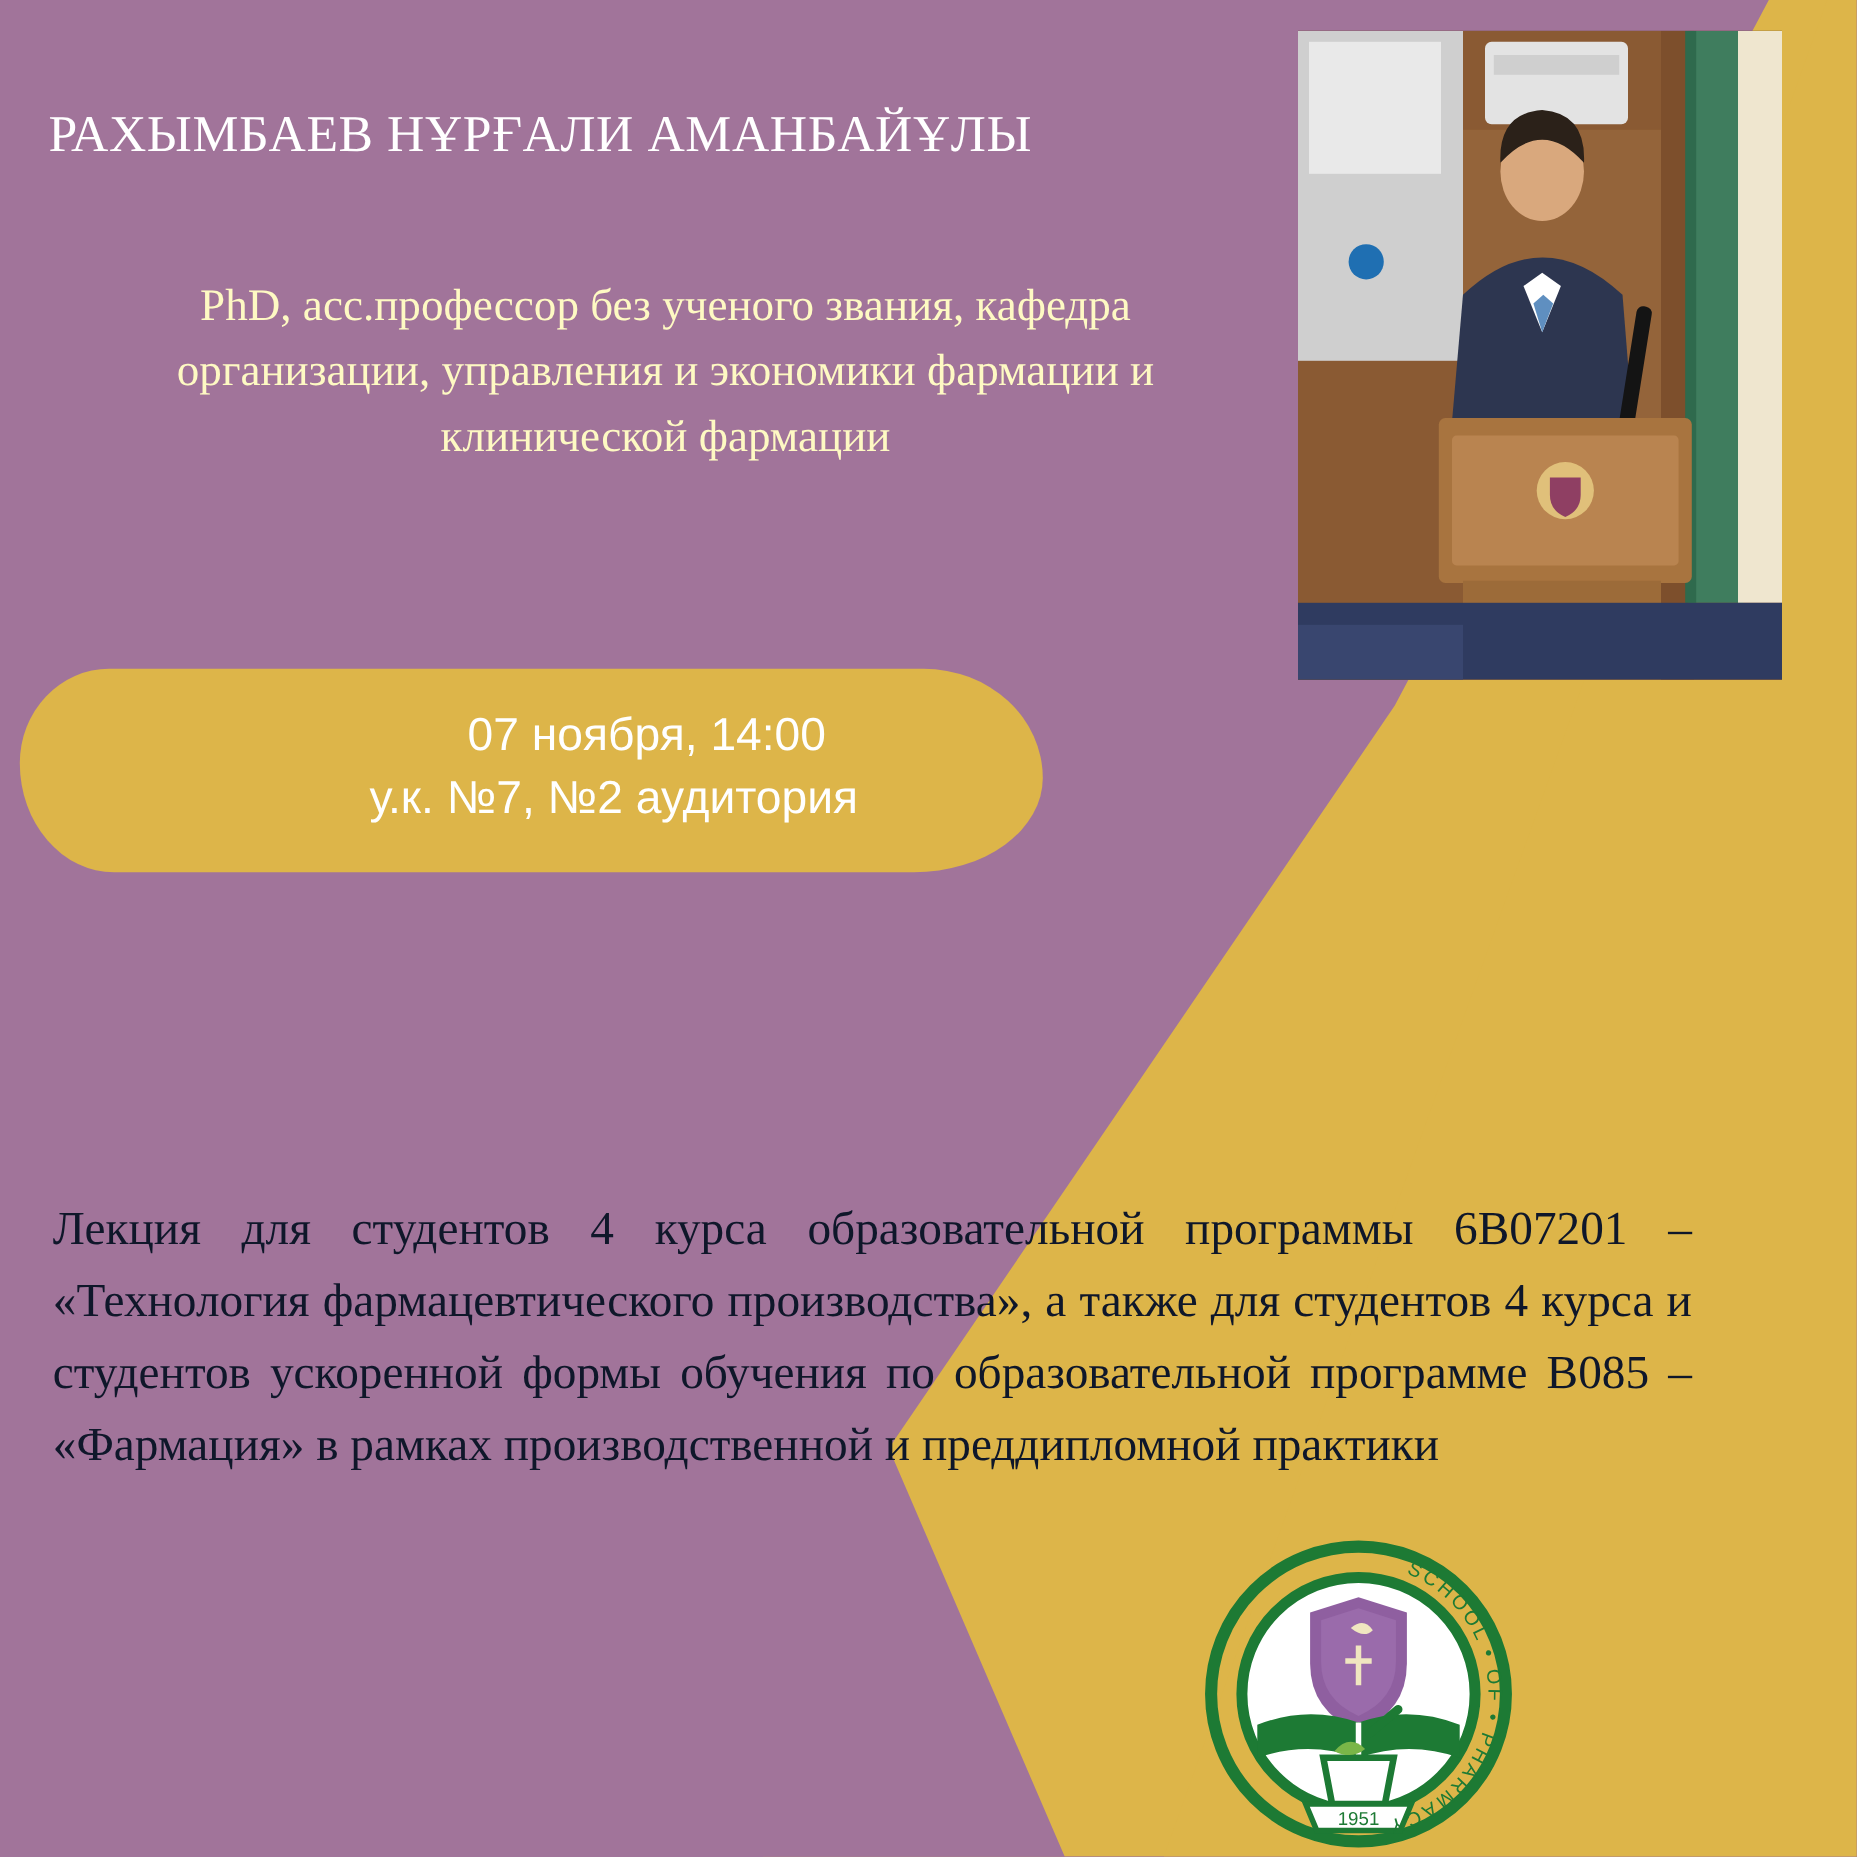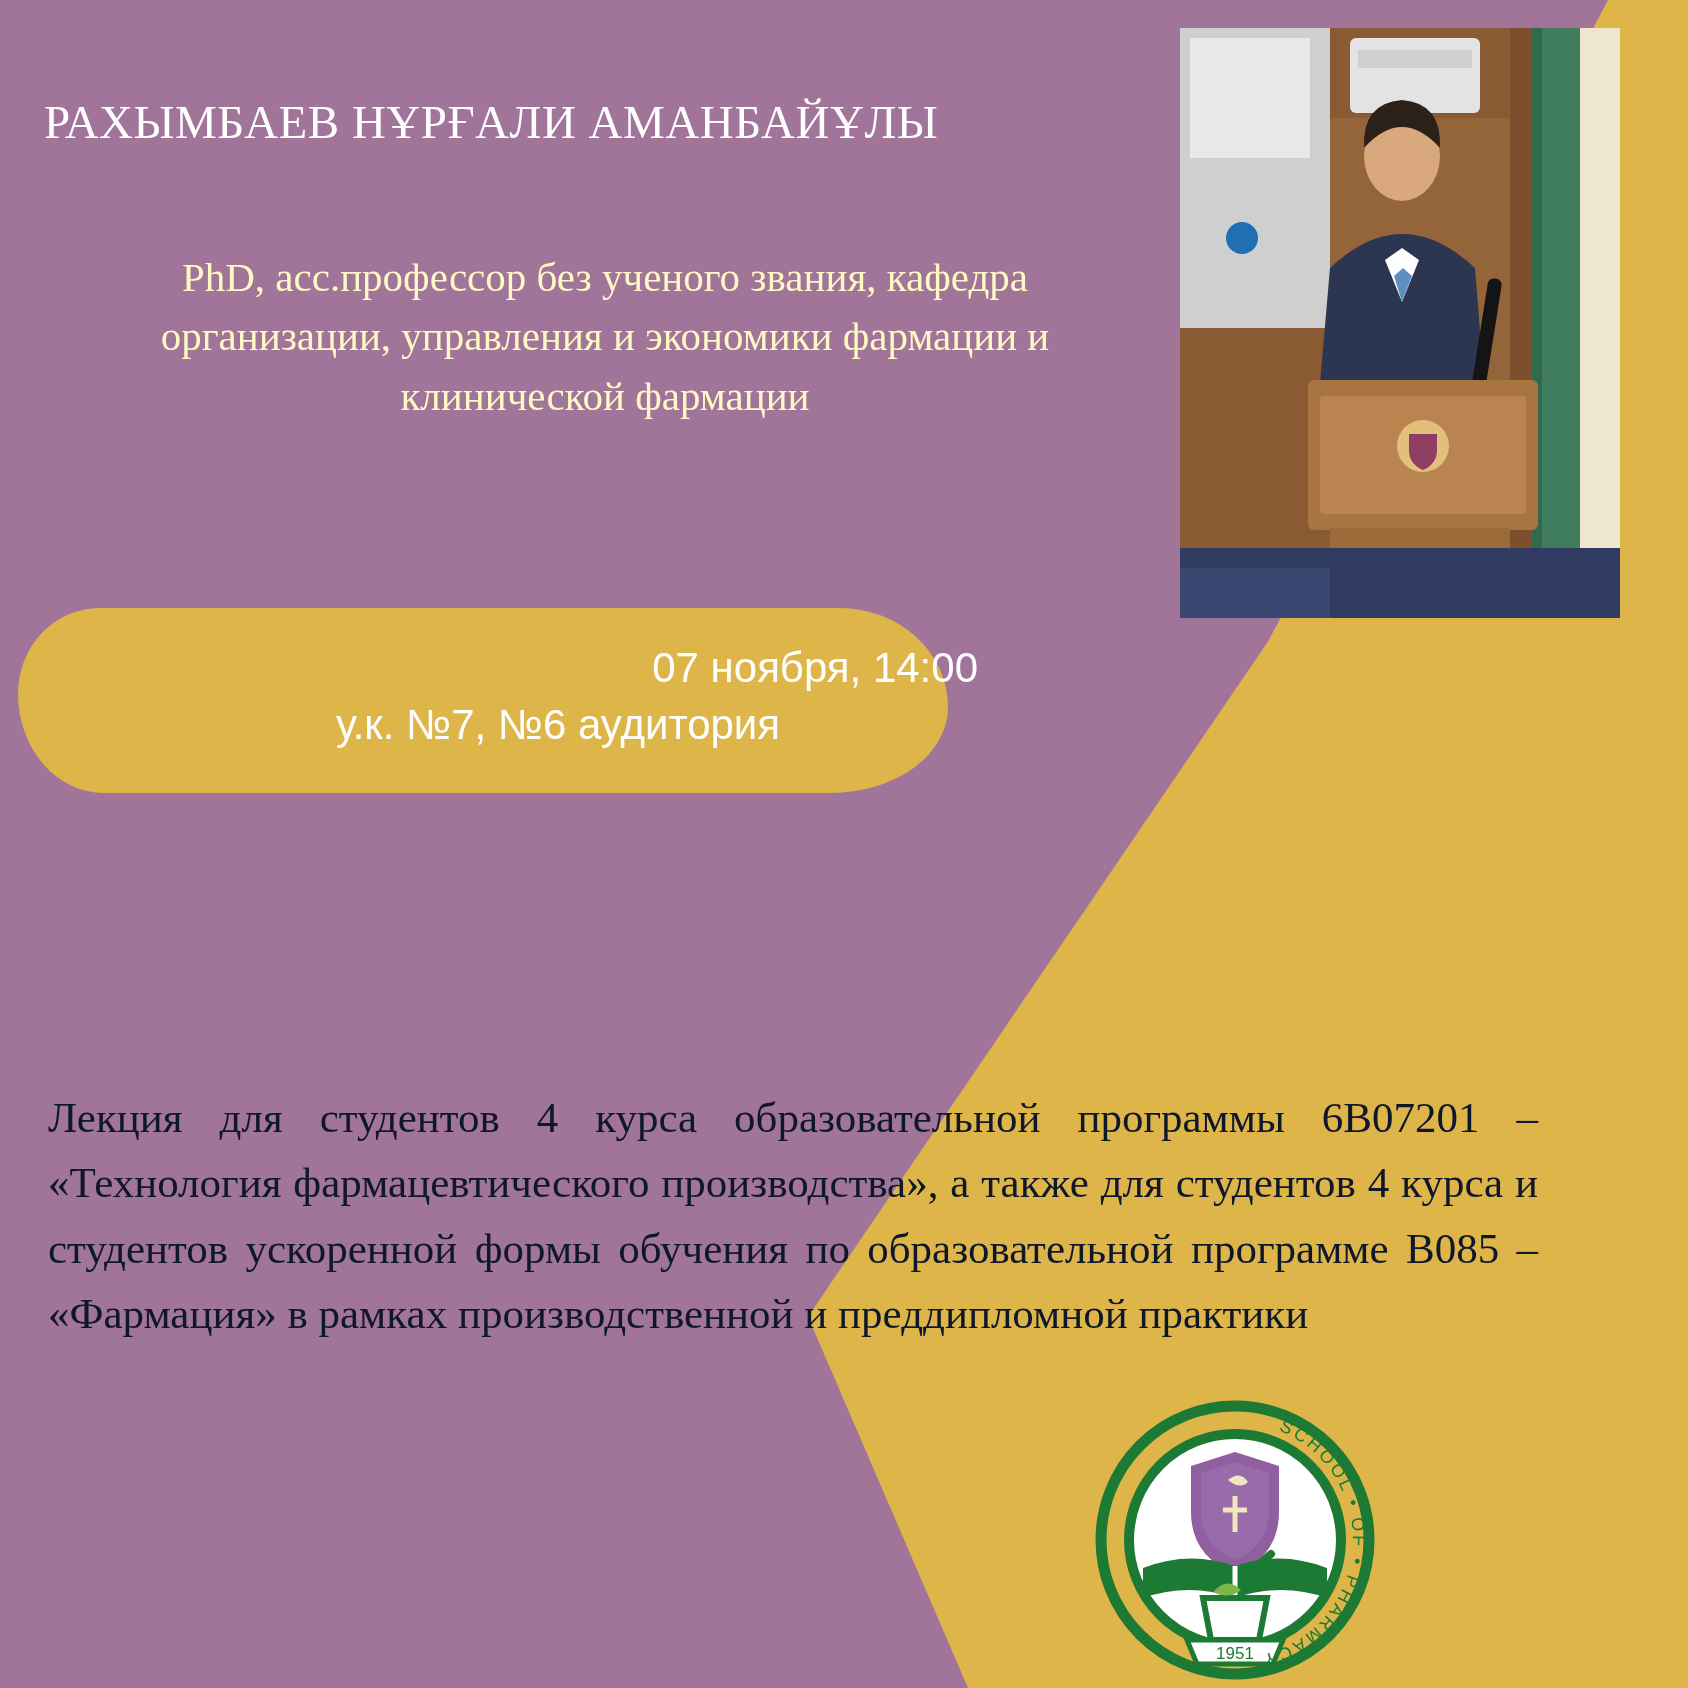--- a/index.html
+++ b/index.html
@@ -91,21 +91,21 @@
   }
   .date-pill .line {
     color: #ffffff;
     font-family: "Liberation Sans", sans-serif;
     font-size: 42px;
     line-height: 1.35;
     text-align: center;
     width: 780px;
     margin-left: 180px;
   }
-  .date-pill .l1 { padding-top: 32px; text-align: right; }
+  .date-pill .l1 { padding-top: 32px; }
   .date-pill .l2 { margin-left: 150px; width: 780px;}
 
   
   .theme-block {
     position: absolute;
     left: 50px;
     top: 855px;
     width: 1310px;
     color: #ffffff;
     font-size: 43px;
@@ -178,21 +178,21 @@
       <circle cx="243" cy="418" r="26" fill="#e0c07a"></circle>
       <path d="M229 406 h28 v16 q0 14 -14 20 q-14 -6 -14 -20z" fill="#8f3f63"></path>
 
       <rect x="0" y="520" width="440" height="70" fill="#2f3b60"></rect>
       <rect x="0" y="540" width="150" height="50" fill="#39466f"></rect>
     </svg>
   </div>
 
   <div class="date-pill">
     <div class="line l1">07 ноября, 14:00</div>
-    <div class="line l2">у.к. №7, №6 аудитория</div>
+    <div class="line l2">у.к. №7, №2 аудитория</div>
   </div>
 
 
   <div class="desc-block">Лекция для студентов 4 курса образовательной программы 6В07201 – «Технология фармацевтического производства», а также для студентов 4 курса и студентов ускоренной формы обучения по образовательной программе В085 – «Фармация» в рамках производственной и преддипломной практики</div>
 
   <div class="logo">
     <svg viewBox="0 0 280 280" width="280" height="280">
       <circle cx="140" cy="140" r="134" fill="none" stroke="#1d7a34" stroke-width="11"></circle>
       <circle cx="140" cy="140" r="106" fill="#ffffff" stroke="#1d7a34" stroke-width="10"></circle>
       <circle cx="140" cy="140" r="96" fill="#ffffff"></circle>

